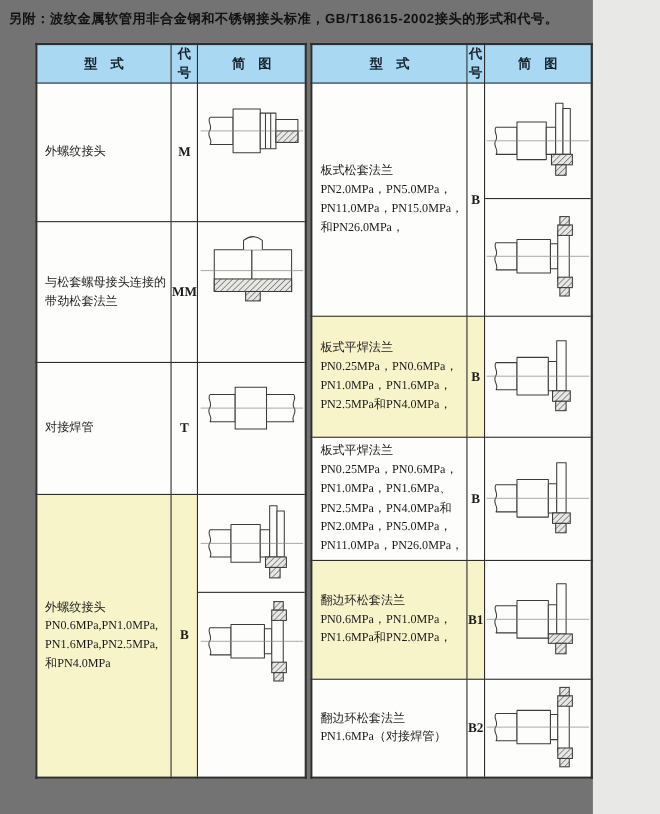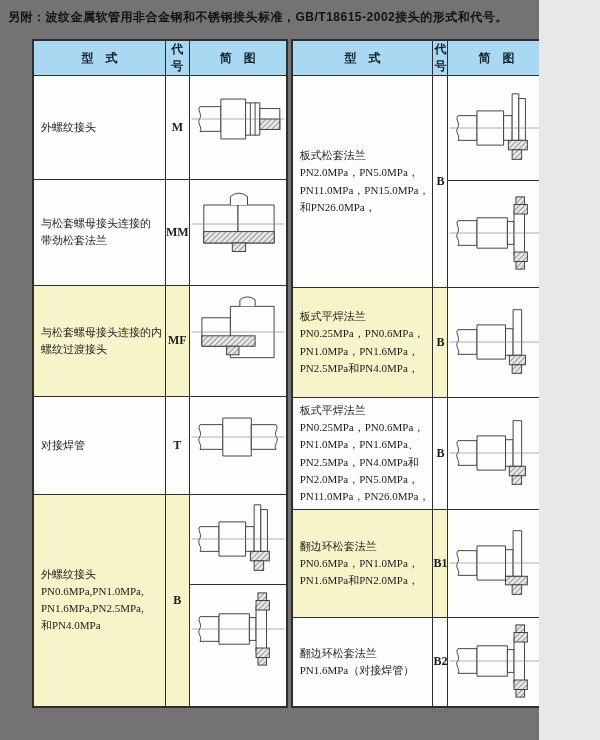--- a/index.html
+++ b/index.html
@@ -106,41 +106,20 @@
                     <rect class="pw" x="50" y="20" width="38" height="40"></rect>
                     <path class="pw" d="M42 20 V11 Q51 4 60 11 V20"></path>
                     <rect class="ph" x="14" y="48" width="74" height="12"></rect>
                     <rect class="ph" x="44" y="60" width="14" height="9"></rect>
                     <line class="cl" x1="1" y1="40" x2="99" y2="40"></line>
                   </svg>
                 </div>
               </div>
             </td>
           </tr>
-          <tr style="height: 95px;">
-            <td class="type-cell hl-bg">
-              <div class="tline">与松套螺母接头连接的内</div>
-              <div class="tline">螺纹过渡接头</div>
-            </td>
-            <td class="code-cell hl-bg">MF</td>
-            <td class="diag-cell">
-              <div class="diag-stack" style="height: 92px;">
-                <div class="diag">
-                  <svg viewBox="0 0 100 80" width="96" height="76">
-                    <rect class="pw" x="12" y="25" width="30" height="30"></rect>
-                    <rect class="pw" x="42" y="13" width="46" height="54"></rect>
-                    <path class="pw" d="M52 13 V6 Q60 0 68 6 V13"></path>
-                    <rect class="ph" x="12" y="44" width="56" height="11"></rect>
-                    <rect class="ph" x="38" y="55" width="13" height="9"></rect>
-                    <line class="cl" x1="1" y1="40" x2="99" y2="40"></line>
-                  </svg>
-                </div>
-              </div>
-            </td>
-          </tr>
           <tr style="height: 84px; font-family: Liberation Serif, serif;">
             <td class="type-cell">
               <div class="tline">对接焊管</div>
             </td>
             <td class="code-cell">T</td>
             <td class="diag-cell">
               <div class="diag-stack" style="height: 81px;">
                 <div class="diag">
                   <svg viewBox="0 0 100 80" width="96" height="76">
                     <path class="pw" d="M34 27 H10 C6.5 31 13 35 9.5 40 C6.5 45 13 48 10 53 H34 Z"></path>

